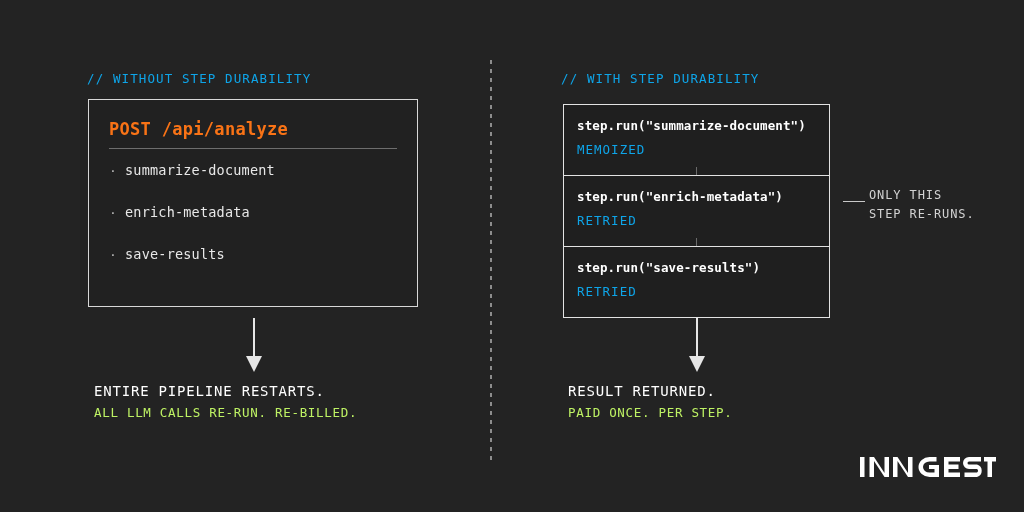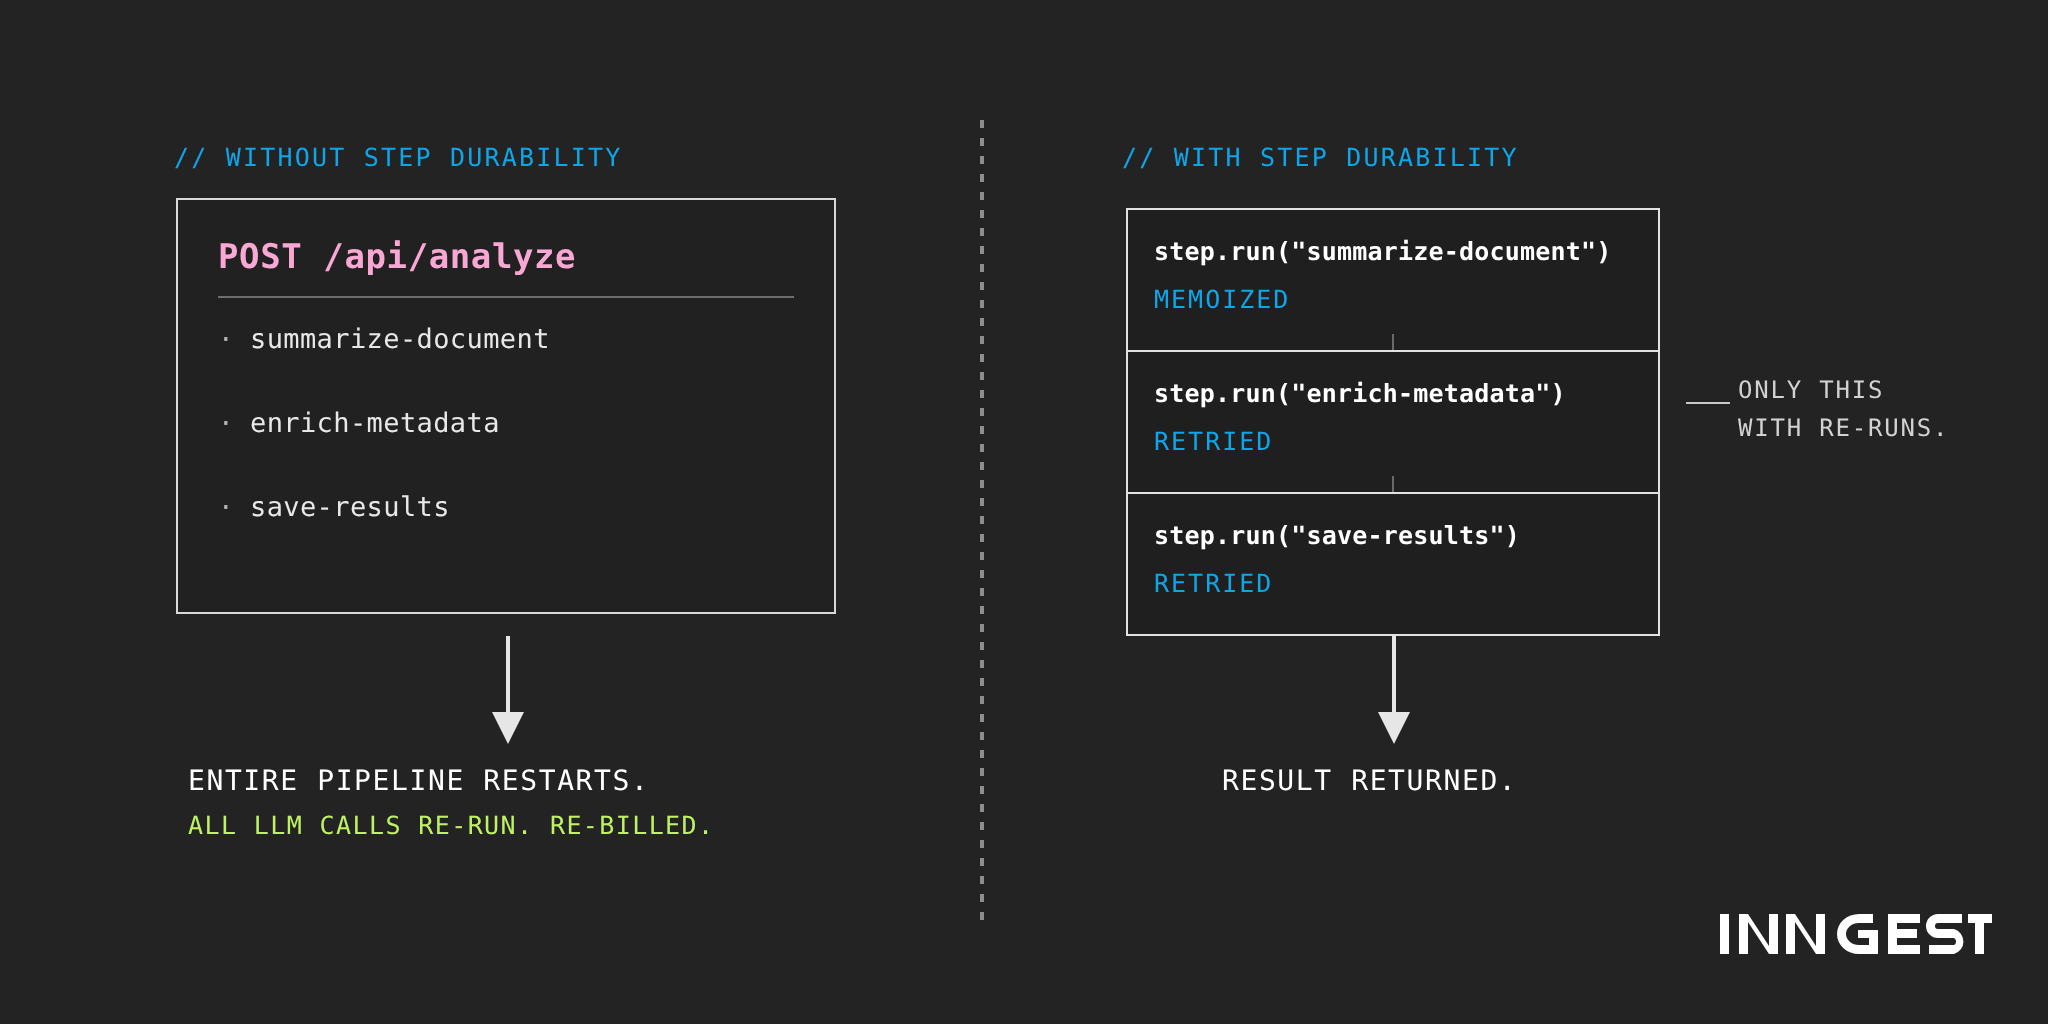--- a/index.html
+++ b/index.html
@@ -50,21 +50,21 @@
     height: 208px;
     border: 1px solid #d8d8d8;
     background: #212121;
   }
   .mono-title {
     position: absolute;
     left: 20px;
     top: 19px;
     font-size: 17px;
     font-weight: bold;
-    color: #f9a8d4;
+    color: #f97316;
     letter-spacing: 0.3px;
     white-space: nowrap;
   }
   .mono-rule {
     position: absolute;
     left: 20px;
     right: 20px;
     top: 48px;
     height: 1px;
     background: #6e6e6e;
@@ -181,21 +181,21 @@
     border-right: 8px solid transparent;
     border-top: 16px solid #e6e6e6;
   }
 
   
   .outcome {
     position: absolute;
     white-space: nowrap;
   }
   #outcome-left  { left: 94px;  top: 381px; }
-  #outcome-right { left: 568px; top: 381px; margin-left: 43px; }
+  #outcome-right { left: 568px; top: 381px; }
 
   .outcome-primary {
     font-size: 14px;
     font-weight: normal;
     color: #ffffff;
     letter-spacing: 0.8px;
     line-height: 21px;
   }
   .outcome-secondary {
     font-size: 12.5px;
@@ -269,30 +269,31 @@
   <div class="connector" id="connector-1"></div>
 
   <div class="step-box" id="step-box-2">
     <div class="step-call">step.run("save-results")</div>
     <div class="step-status">RETRIED</div>
   </div>
 
   <div class="annot-line"></div>
   <div class="annot-text">
     <div>ONLY THIS</div>
-    <div>WITH RE-RUNS.</div>
+    <div>STEP RE-RUNS.</div>
   </div>
 
   <div class="arrow" id="arrow-right">
     <div class="arrow-shaft"></div>
     <div class="arrow-head"></div>
   </div>
 
   <div class="outcome" id="outcome-right">
     <div class="outcome-primary">RESULT RETURNED.</div>
+    <div class="outcome-secondary">PAID ONCE. PER STEP.</div>
   </div>
 
   <div class="brand">
     <svg width="136" height="30" viewBox="0 0 272 60" aria-hidden="true">
       <g fill="#ffffff">
 
         <rect x="0" y="10" width="9" height="40"></rect>
 
         <polygon points="19,10 28,10 49,42 49,10 58,10 58,50 49,50 28,18 28,50 19,50"></polygon>
 

